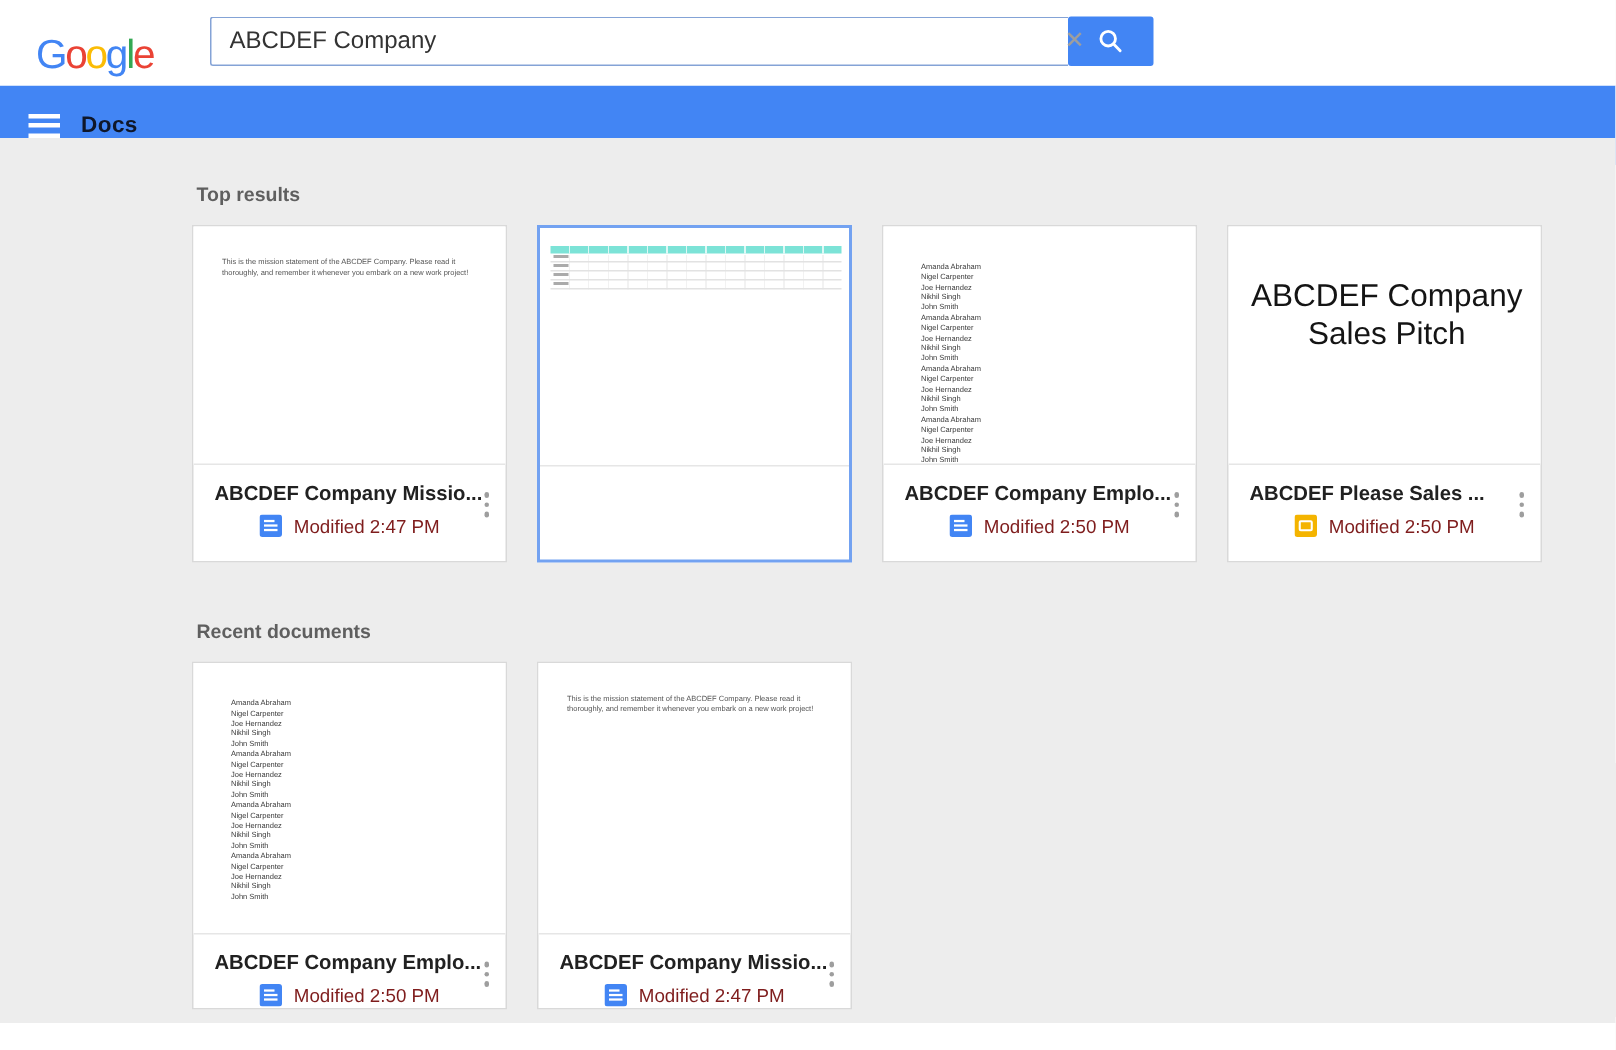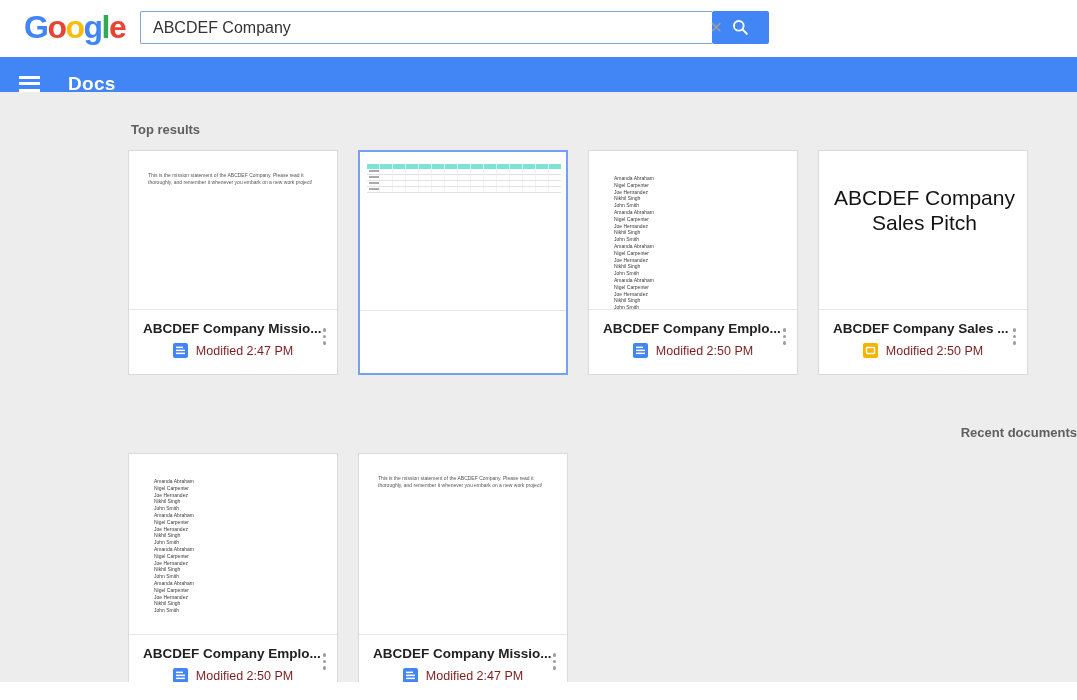--- a/index.html
+++ b/index.html
@@ -1,43 +1,43 @@
 <!DOCTYPE html>
 <html><head>
 <meta charset="utf-8">
 <style>
   * { margin:0; padding:0; box-sizing:border-box; }
   html,body { width:1077px; height:700px; overflow:hidden;
     font-family:"Liberation Sans", sans-serif; background:#fff; }
 
   
   .topbar { position:relative; height:57px; background:#fff; }
-  .logo { position:absolute; left:24px; top:9px; font-size:32px; font-weight:bold;
+  .logo { position:absolute; left:24px; top:21px; font-size:27px; font-weight:normal;
     letter-spacing:-1.5px; cursor:pointer; }
   .searchwrap { position:absolute; left:140px; top:11px; width:653px; height:33px; display:flex; }
   .search-input { width:572px; height:33px; border:1px solid #84a3d6; border-right:none;
     font-family:"Liberation Sans", sans-serif; font-size:16px; color:#333;
     padding:0 40px 0 12px; outline:none; border-radius:2px 0 0 2px; }
   .clear-x { position:absolute; right:70px; top:7px; font-size:16px; color:#9e9e9e;
     cursor:pointer; line-height:19px; }
   .search-btn { width:57px; height:33px; background:#4285f4; border:none; border-radius:2px;
     display:flex; align-items:center; justify-content:center; cursor:pointer; }
 
   
   .appbar { height:53px; background:#4285f4; display:flex; align-items:center; }
   .hamburger { margin-left:19px; width:21px; cursor:pointer; }
   .hamburger .bar { height:3px; background:#fff; margin-bottom:3.5px; }
   .hamburger .bar:last-child { margin-bottom:0; }
-  .app-title { margin-left:28px; color:#ffffff; font-size:19px; font-weight:bold; letter-spacing:.3px; }
+  .app-title { margin-left:14px; color:#0f172a; font-size:15px; font-weight:bold; letter-spacing:.3px; }
 
   
   .main { position:absolute; top:92px; left:0; width:1077px; height:590px;
     background:#ededed; padding-left:128px; overflow:hidden; }
   .slabel { margin:30px 0 0 3px; height:15px; font-size:13px; font-weight:bold; color:#5f5f5f; }
-  .slabel.recent { margin-top:50px;text-align:right; }
+  .slabel.recent { margin-top:38px; }
   .row { display:flex; gap:20px; margin-top:13px; }
 
   .card { width:210px; height:225px; background:#fff; border:1px solid #d9d9d9;
     position:relative; cursor:pointer; }
   .card.selected { border:2px solid #73a2f1; }
   .row.recent-row .card { height:232px; }
 
   .thumb { height:159px; border-bottom:1px solid #e6e6e6; overflow:hidden;
     position:relative; background:#fff; }
   .row.recent-row .thumb { height:181px; }
@@ -175,21 +175,21 @@
             <div class="dot"></div>
         </div>
       </div>
     </div>
 
     <div class="card">
       <div class="thumb thumb-slides">
         <div class="slides-text">ABCDEF Company Sales Pitch</div>
       </div>
       <div class="cfoot">
-        <div class="ctitle">ABCDEF Company Sales ...</div>
+        <div class="ctitle">ABCDEF Please Sales ...</div>
         <div class="cmeta">
           <svg class="ficon" viewBox="0 0 15 15">
             <rect width="15" height="15" rx="2" fill="#f4b400"></rect>
             <rect x="3.5" y="4.5" width="8" height="6" rx="0.7" fill="none" stroke="#fff" stroke-width="1.4"></rect>
           </svg>
           <span>Modified 2:50 PM</span>
         </div>
         <div class="dots">
           <div class="dot"></div>
             <div class="dot"></div>

